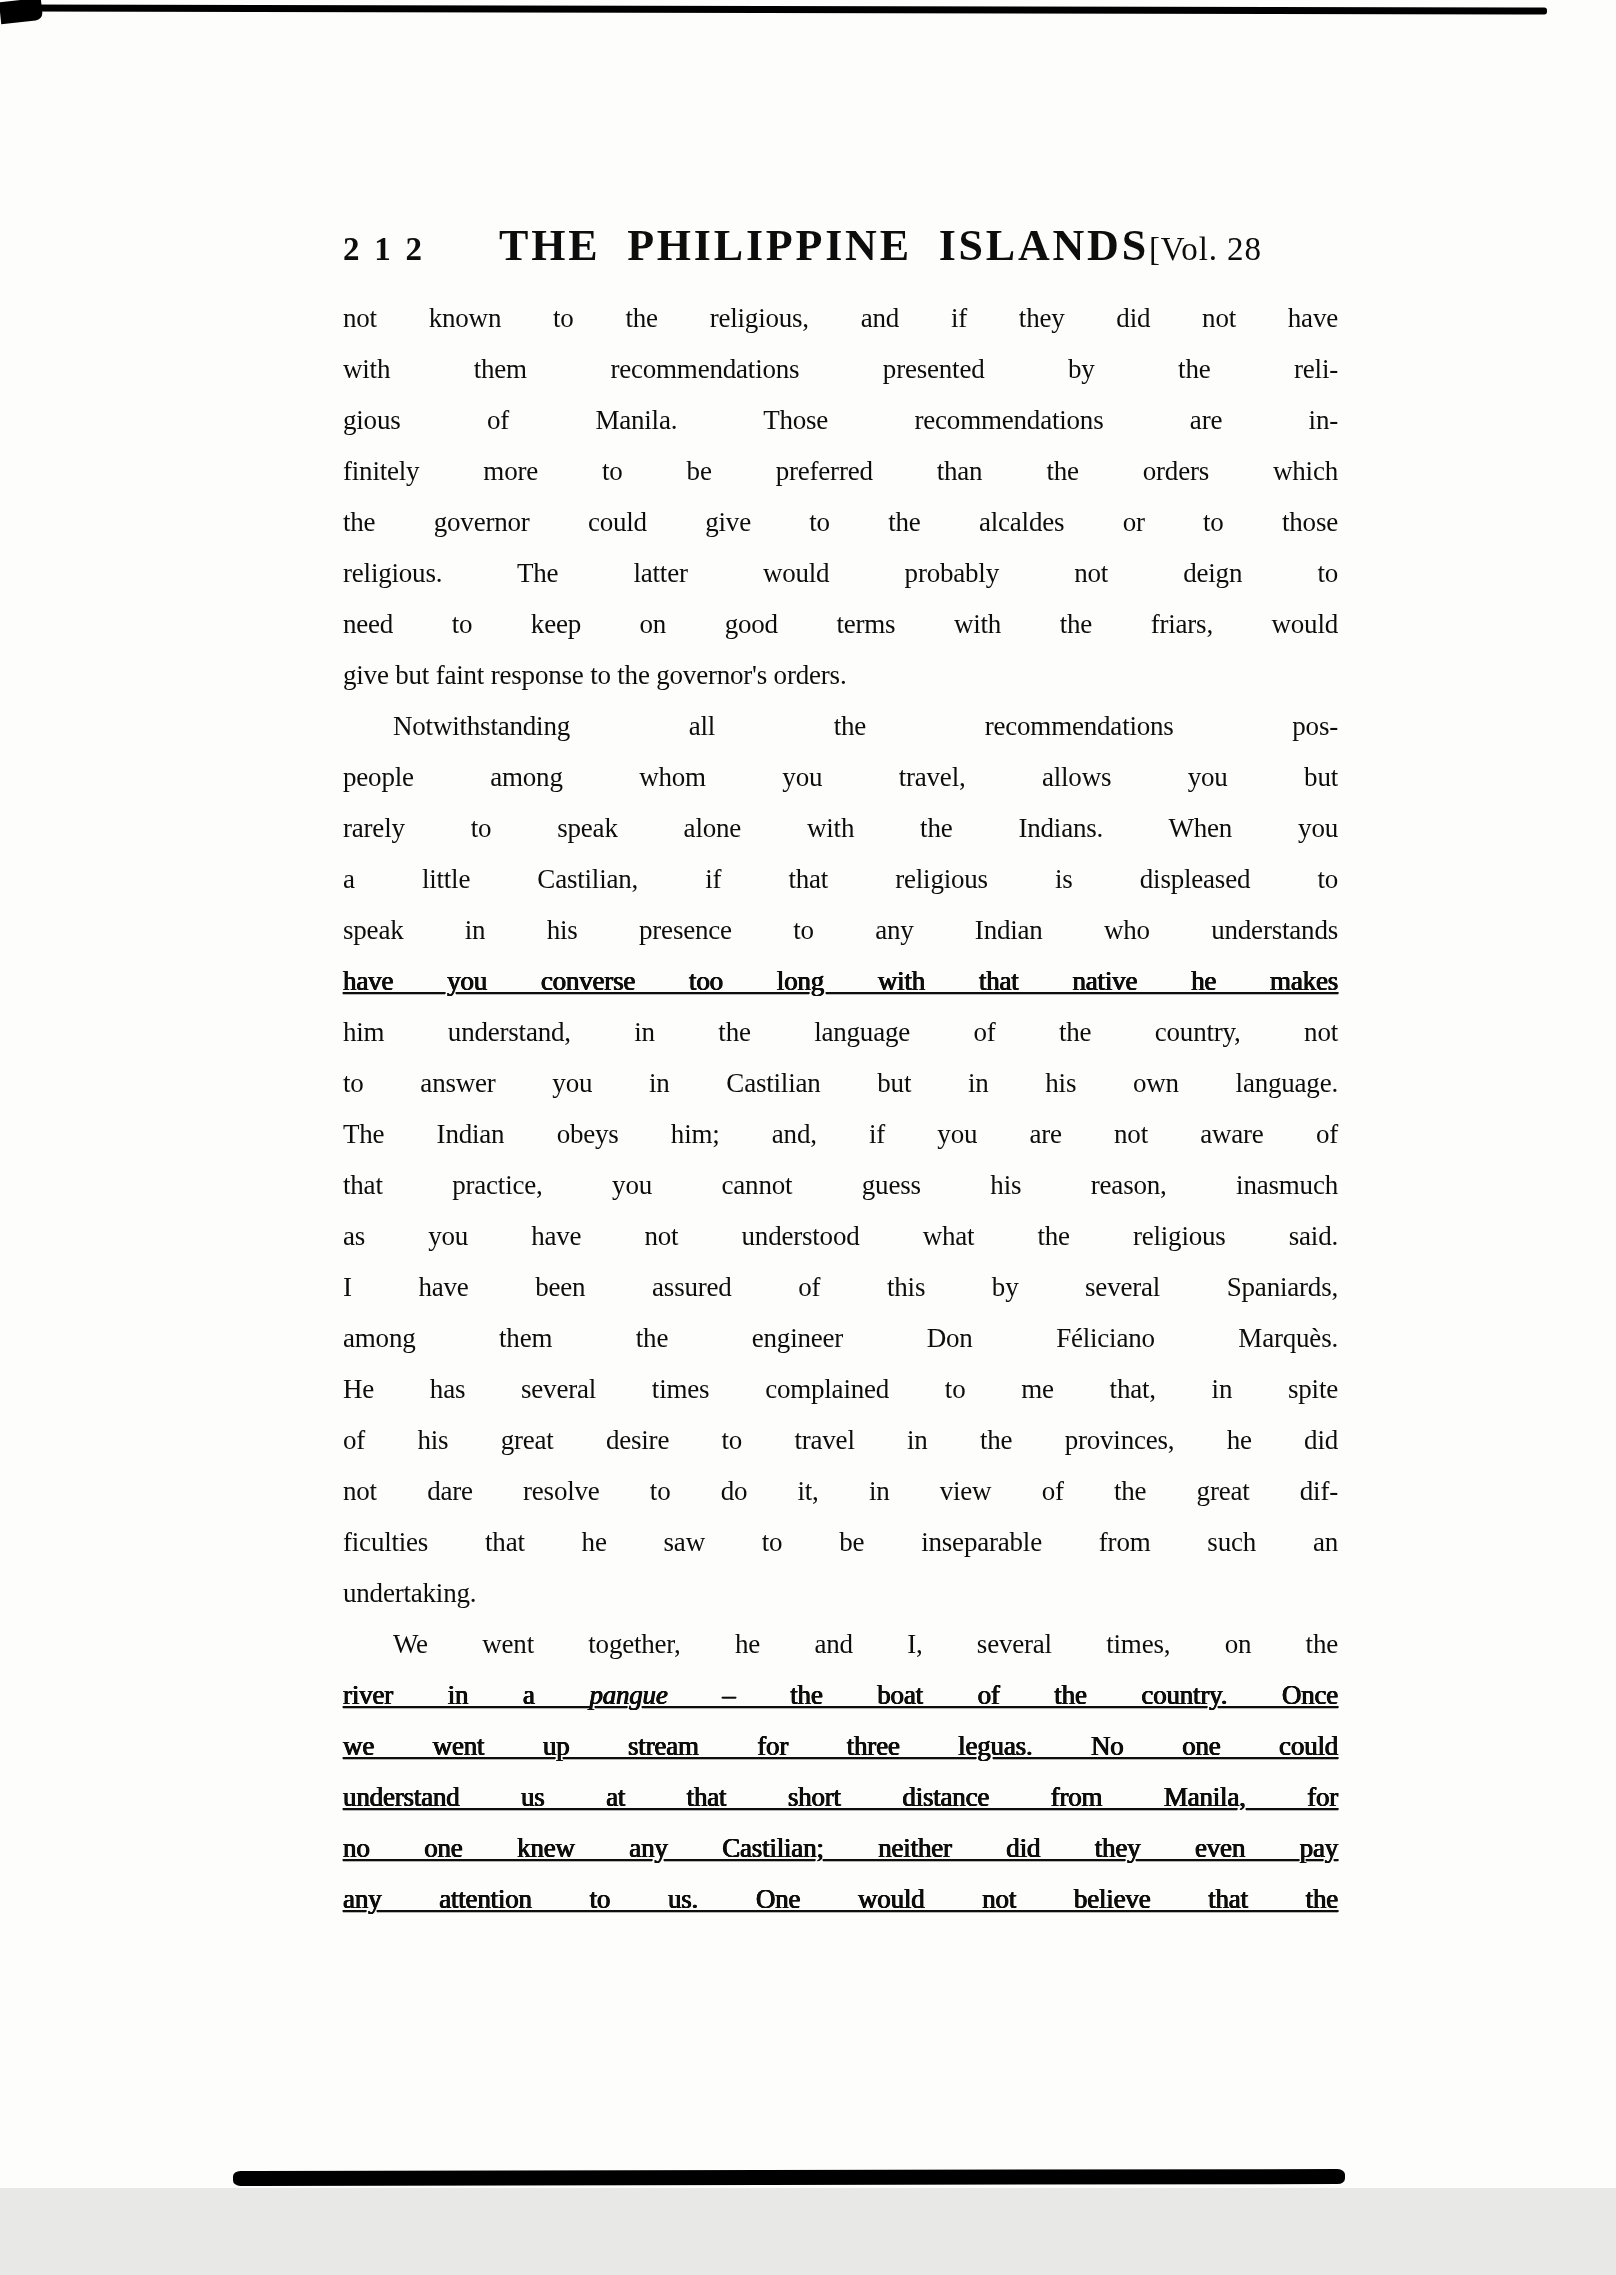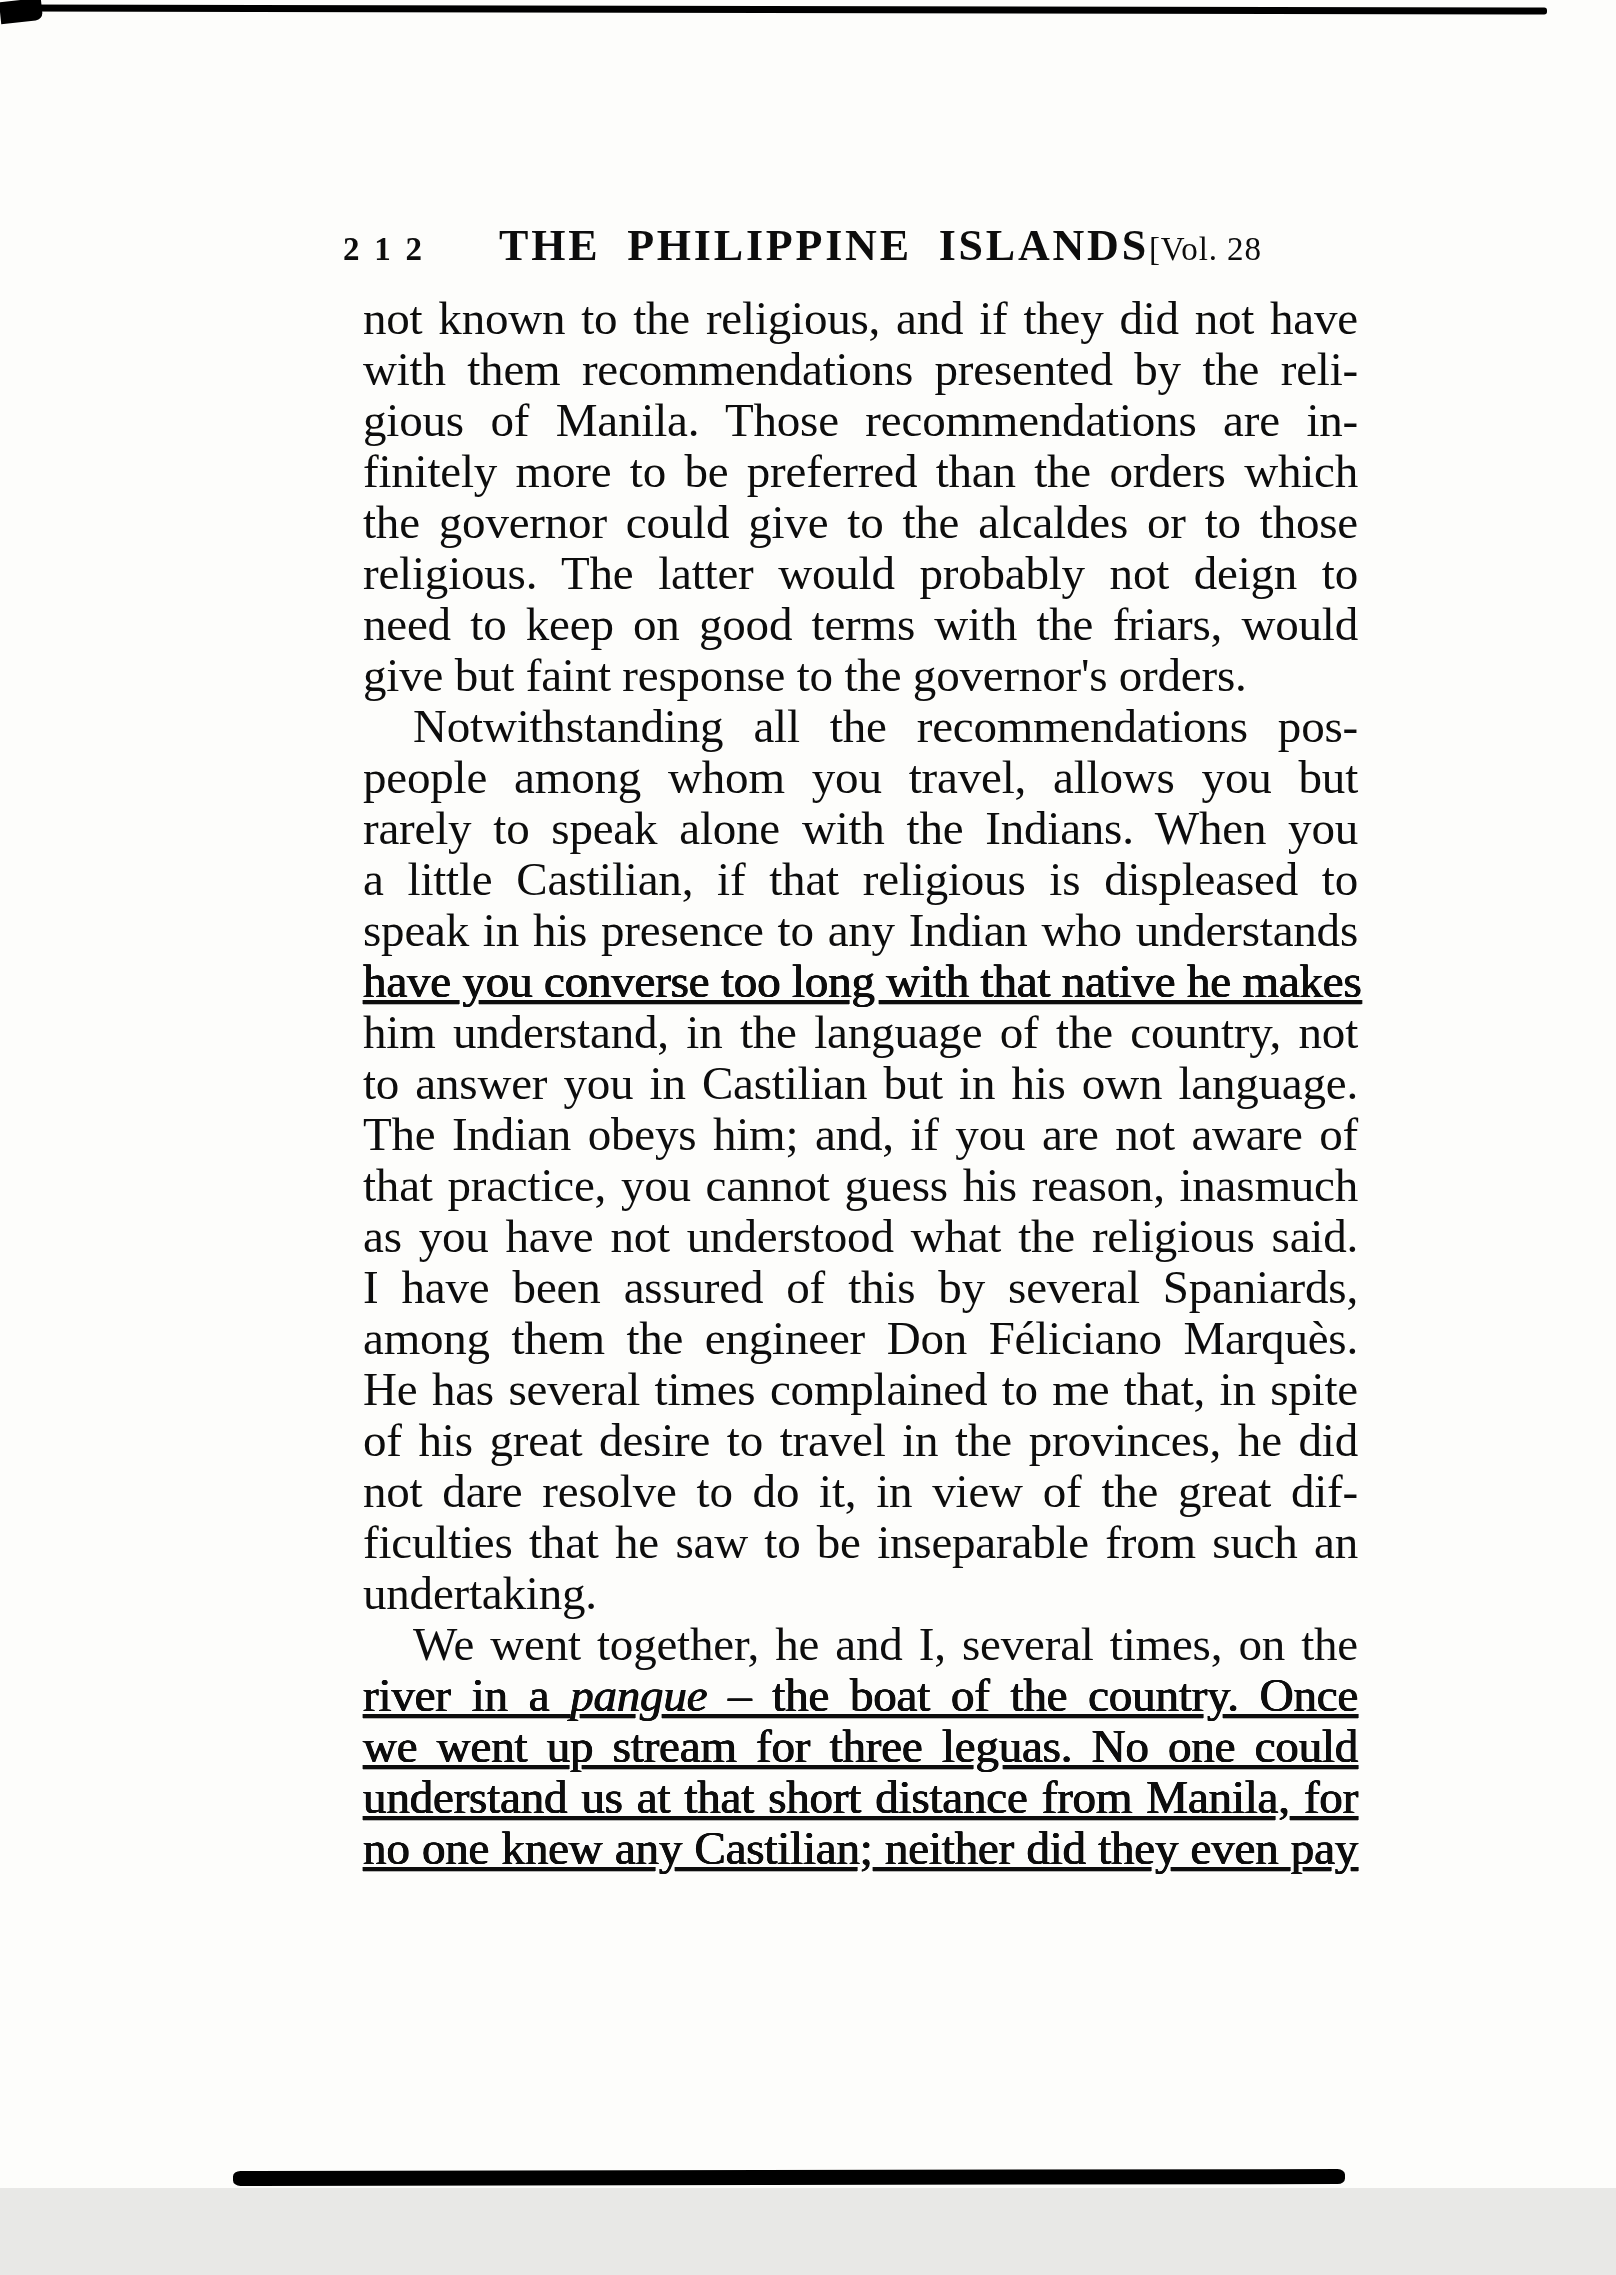--- a/index.html
+++ b/index.html
@@ -66,23 +66,23 @@
     width: 212px;
     text-align: left;
     font-size: 33px;
     letter-spacing: 0.9px;
     white-space: nowrap;
   }
 
   
   .body-text {
     position: absolute;
-    top: 293px; left: 363px;
+    top: 293px; left: 343px;
     width: 995px;
-    font-size: 47px;
+    font-size: 27px;
     line-height: 51px;
     letter-spacing: -0.2px;
   }
   .line {
     white-space: nowrap;
     height: 51px;
     text-align: justify;
     text-align-last: justify;
   }
   .line.short { text-align-last: left; }
@@ -138,17 +138,18 @@
         <div class="line">not dare resolve to do it, in view of the great dif-</div>
         <div class="line">ficulties that he saw to be inseparable from such an</div>
         <div class="line short">undertaking.</div>
       </div>
       <div>
         <div class="line indent">We went together, he and I, several times, on the</div>
         <div class="line heavy"><span>river in a </span><span class="italic">pangue</span><span> – the boat of the country.  Once</span></div>
         <div class="line heavy">we went up stream for three leguas.  No one could</div>
         <div class="line heavy">understand us at that short distance from Manila, for</div>
         <div class="line heavy">no one knew any Castilian; neither did they even pay</div>
+        <div class="line heavy">any attention to us.  One would not believe that the</div>
       </div>
     </div>
 
 </div>
 
 
 </body></html>

